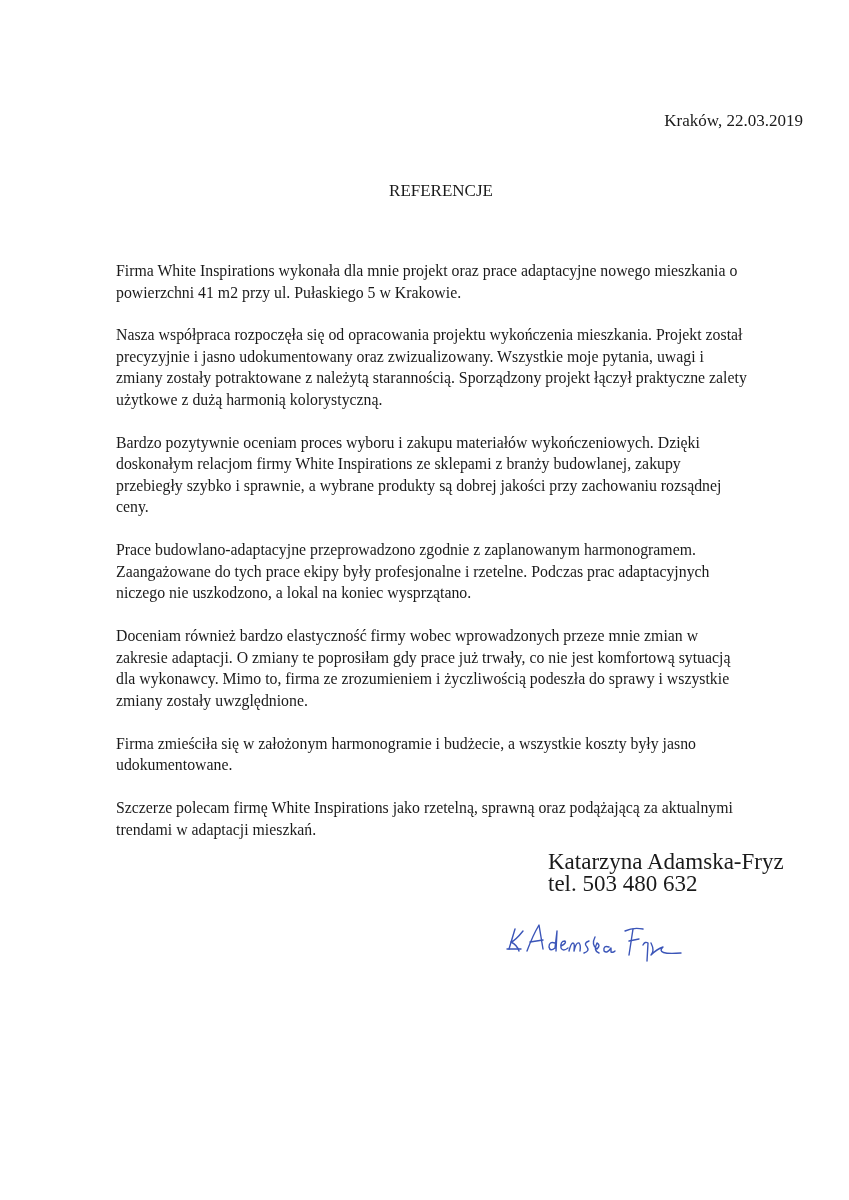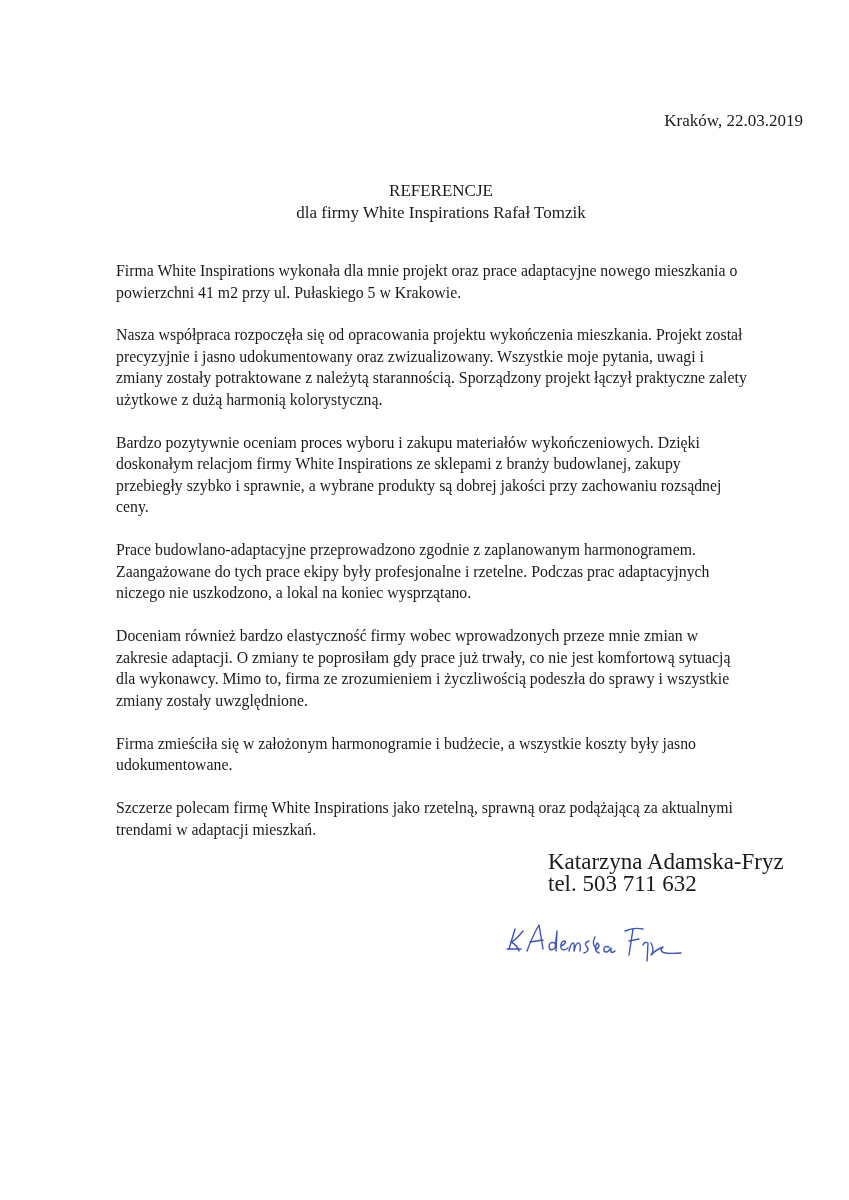--- a/index.html
+++ b/index.html
@@ -68,21 +68,20 @@
     }
   </style>
 </head>
 <body>
 
 <div>
   <div class="date">Kraków, 22.03.2019</div>
 
   <div class="title-block">
     <div class="t1">REFERENCJE</div>
-    <div class="t2">dla firmy White Inspirations Rafał Tomzik</div>
   </div>
 
   <div class="body">
     <p class="p1">Firma White Inspirations wykonała dla mnie projekt oraz prace adaptacyjne nowego mieszkania o
 powierzchni 41 m2 przy ul. Pułaskiego 5 w Krakowie.</p>
     <p>Nasza współpraca rozpoczęła się od opracowania projektu wykończenia mieszkania. Projekt został
 precyzyjnie i jasno udokumentowany oraz zwizualizowany. Wszystkie moje pytania, uwagi i
 zmiany zostały potraktowane z należytą starannością. Sporządzony projekt łączył praktyczne zalety
 użytkowe z dużą harmonią kolorystyczną.</p>
     <p>Bardzo pozytywnie oceniam proces wyboru i zakupu materiałów wykończeniowych. Dzięki
@@ -97,21 +96,21 @@
 dla wykonawcy. Mimo to, firma ze zrozumieniem i życzliwością podeszła do sprawy i wszystkie
 zmiany zostały uwzględnione.</p>
     <p>Firma zmieściła się w założonym harmonogramie i budżecie, a wszystkie koszty były jasno
 udokumentowane.</p>
     <p>Szczerze polecam firmę White Inspirations jako rzetelną, sprawną oraz podążającą za aktualnymi
 trendami w adaptacji mieszkań.</p>
   </div>
 
   <div class="signature-block">
     <div>Katarzyna Adamska-Fryz</div>
-    <div>tel. 503 711 632</div>
+    <div>tel. 503 480 632</div>
   </div>
 
   <svg class="signature" viewBox="0 0 190 50">
     <g fill="none" stroke="#3b55b8" stroke-width="1.4" stroke-linecap="round" stroke-linejoin="round">
 
       <path d="M10 14 L4 34"></path>
       <path d="M18 16 Q10 26 6 27 Q12 30 14 36"></path>
       <path d="M2 34 L16 34"></path>
 
       <path d="M22 36 Q28 20 34 10 Q36 22 38 34"></path>

